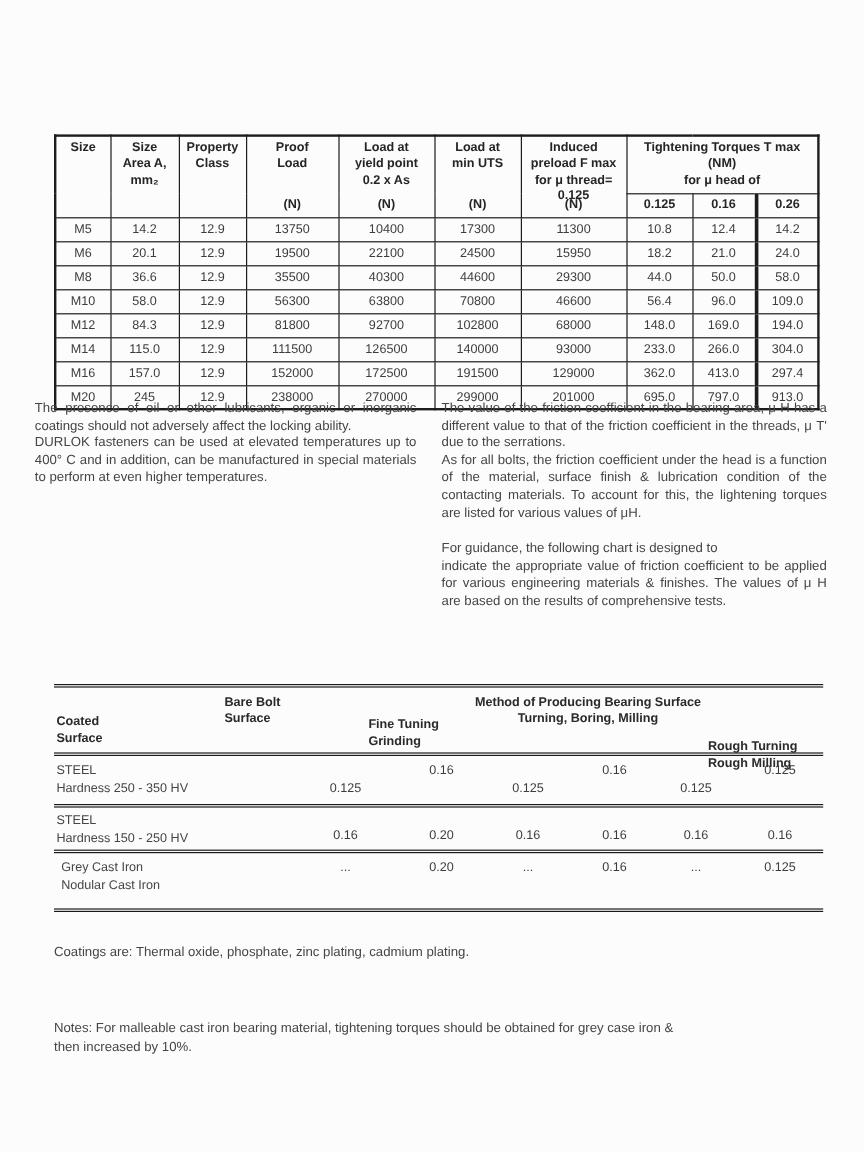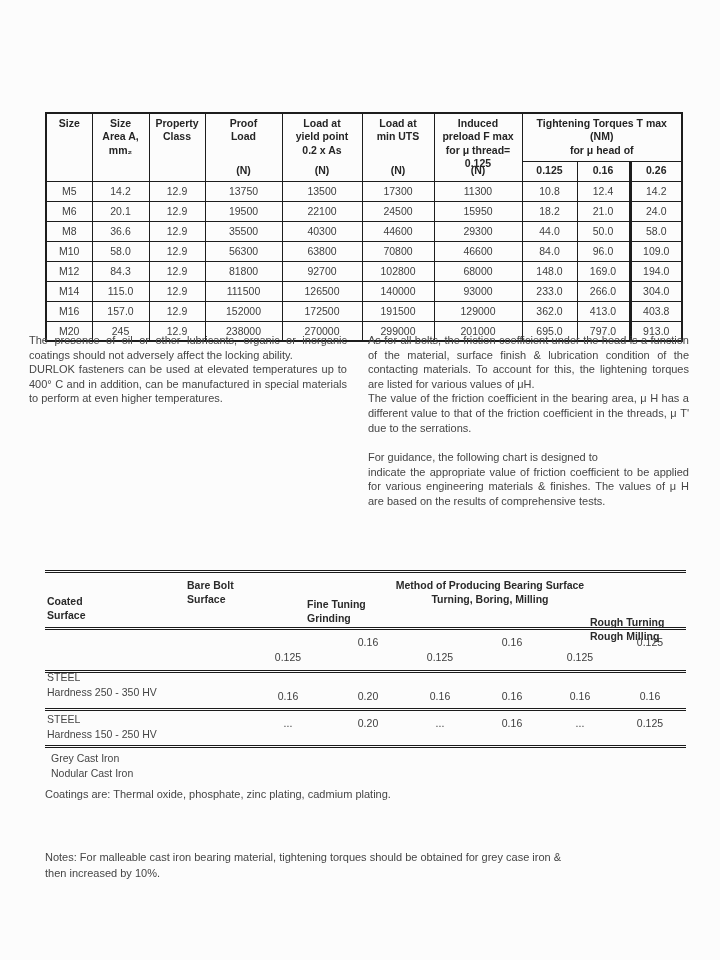--- a/index.html
+++ b/index.html
@@ -44,28 +44,28 @@
     color:#454545; white-space:pre-line;
   }
   .pgap { height:15px; }
 
   
   .ftable { position:absolute; left:45px; top:570px; width:641px; font-size:10.5px; }
   .ft-sec { position:relative; border-top:3px double #1b1b1b; }
   .ft-header { height:57px; }
   .ft-r1 { height:43px; }
   .ft-r2 { height:38px; }
-  .ft-r3 { height:40px; border-bottom:3px double #1b1b1b; }
+  .ft-r3 { height:52px; border-bottom:3px double #1b1b1b; }
   .fh { position:absolute; font-weight:bold; color:#2a2a2a; line-height:1.35; white-space:pre-line; }
   .fh-coated { left:2px;   top:21px; }
   .fh-bare   { left:142px; top:5px;  }
   .fh-fine   { left:262px; top:24px; }
   .fh-method { left:305px; top:5px; width:280px; text-align:center; }
   .fh-rough  { left:545px; top:26px;margin-top:16px; }
-  .fl { position:absolute; left:2px; color:#454545; line-height:1.4; white-space:pre-line;margin-top:35px; }
+  .fl { position:absolute; left:2px; color:#454545; line-height:1.4; white-space:pre-line; }
   .ft-r3 .fl { left:6px; }
   .fv { position:absolute; width:70px; text-align:center; color:#3d3d3d; }
   .c1 { left:208px; } .c2 { left:288px; } .c3 { left:360px; }
   .c4 { left:432px; } .c5 { left:500px; } .c6 { left:570px; }
   .ft-r1 .c2, .ft-r1 .c4, .ft-r1 .c6 { top:6px; }
   .ft-r1 .c1, .ft-r1 .c3, .ft-r1 .c5 { top:21px; }
   .ft-r1 .fl, .ft-r3 .fl { top:5px; } .ft-r2 .fl { top:4px; }
   .ft-r2 .fv { top:17px; }
   .ft-r3 .fv { top:6px; }
 
@@ -132,21 +132,21 @@
         <th>0.16</th>
         <th class="tl">0.26</th>
       </tr>
     </thead>
     <tbody>
       <tr>
         <td>M5</td>
           <td>14.2</td>
           <td>12.9</td>
           <td>13750</td>
-          <td>13500</td>
+          <td>10400</td>
           <td>17300</td>
           <td>11300</td>
           <td>10.8</td>
           <td>12.4</td>
           <td class="tl">14.2</td>
       </tr>
       <tr>
         <td>M6</td>
           <td>20.1</td>
           <td>12.9</td>
@@ -171,21 +171,21 @@
           <td class="tl">58.0</td>
       </tr>
       <tr>
         <td>M10</td>
           <td>58.0</td>
           <td>12.9</td>
           <td>56300</td>
           <td>63800</td>
           <td>70800</td>
           <td>46600</td>
-          <td>84.0</td>
+          <td>56.4</td>
           <td>96.0</td>
           <td class="tl">109.0</td>
       </tr>
       <tr>
         <td>M12</td>
           <td>84.3</td>
           <td>12.9</td>
           <td>81800</td>
           <td>92700</td>
           <td>102800</td>
@@ -209,21 +209,21 @@
       <tr>
         <td>M16</td>
           <td>157.0</td>
           <td>12.9</td>
           <td>152000</td>
           <td>172500</td>
           <td>191500</td>
           <td>129000</td>
           <td>362.0</td>
           <td>413.0</td>
-          <td class="tl">403.8</td>
+          <td class="tl">297.4</td>
       </tr>
       <tr>
         <td>M20</td>
           <td>245</td>
           <td>12.9</td>
           <td>238000</td>
           <td>270000</td>
           <td>299000</td>
           <td>201000</td>
           <td>695.0</td>
@@ -231,22 +231,22 @@
           <td class="tl">913.0</td>
       </tr>
     </tbody>
   </table>
 
   <div class="col-left">
     <p class="body">The presence of oil or other lubricants, organic or inorganic coatings should not adversely affect the  locking ability.</p>
     <p class="body">DURLOK fasteners can be used at elevated temperatures up to 400° C and in addition, can be manufactured in special materials to perform at even higher temperatures.</p>
   </div>
   <div class="col-right">
+    <p class="body">The value of the friction coefficient in the bearing area, μ H has a different value to that of the friction coefficient in the threads, μ T' due to the serrations.</p>
     <p class="body">As for all bolts, the friction coefficient under the head is a function of the material, surface finish &amp; lubrication condition of the contacting materials. To account for this, the lightening torques are listed for various values of μH.</p>
-    <p class="body">The value of the friction coefficient in the bearing area, μ H has a different value to that of the friction coefficient in the threads, μ T' due to the serrations.</p>
     <div class="pgap"></div>
     <p class="body">For guidance, the following chart is designed to
 indicate the appropriate value of friction coefficient to be applied for various engineering materials &amp; finishes. The values of μ H are based on the results of comprehensive tests.</p>
   </div>
 
   <div class="ftable">
     <div class="ft-sec ft-header">
       <div class="fh fh-coated">Coated
 Surface</div>
       <div class="fh fh-bare">Bare Bolt

